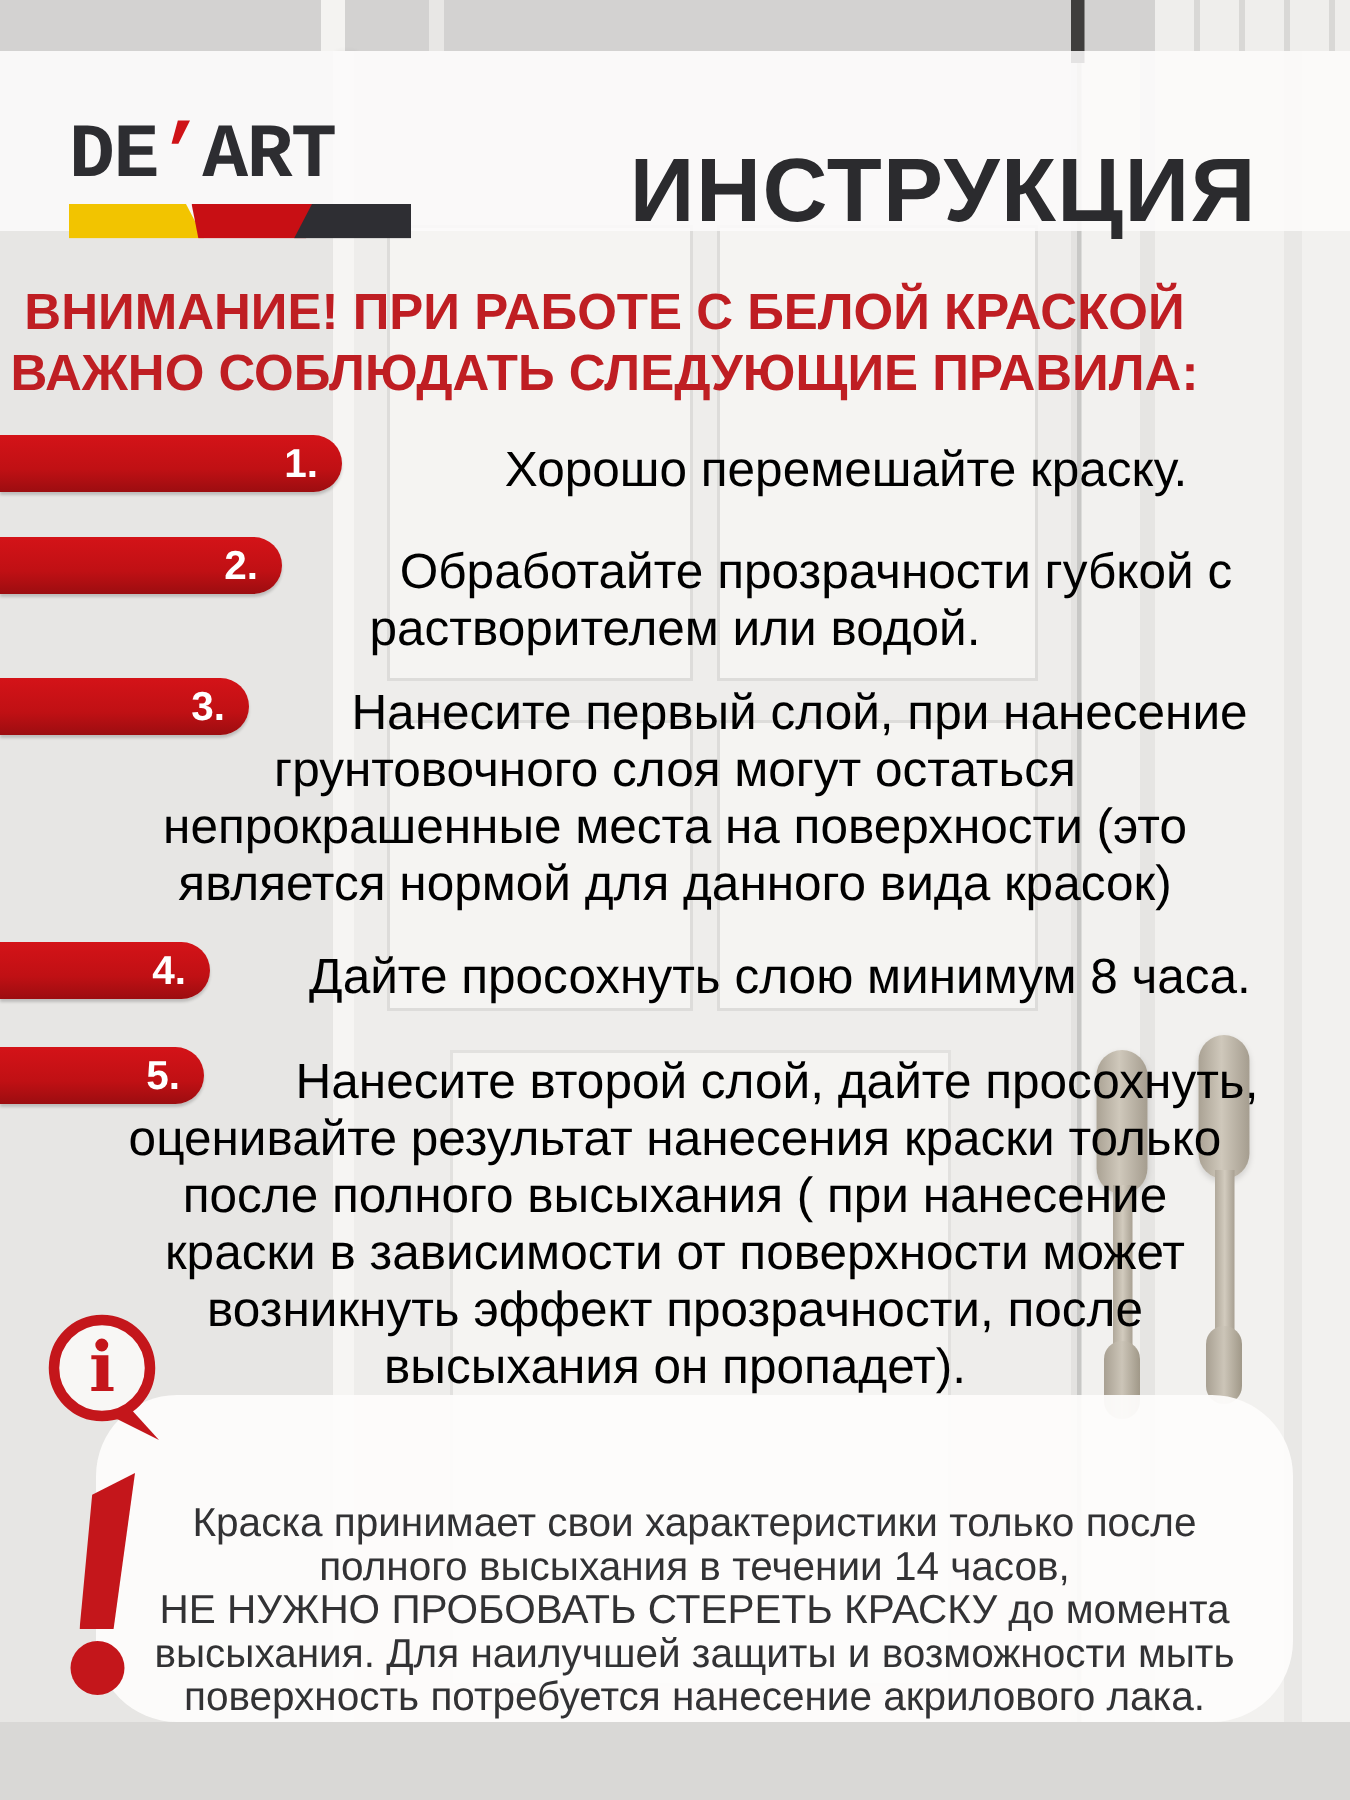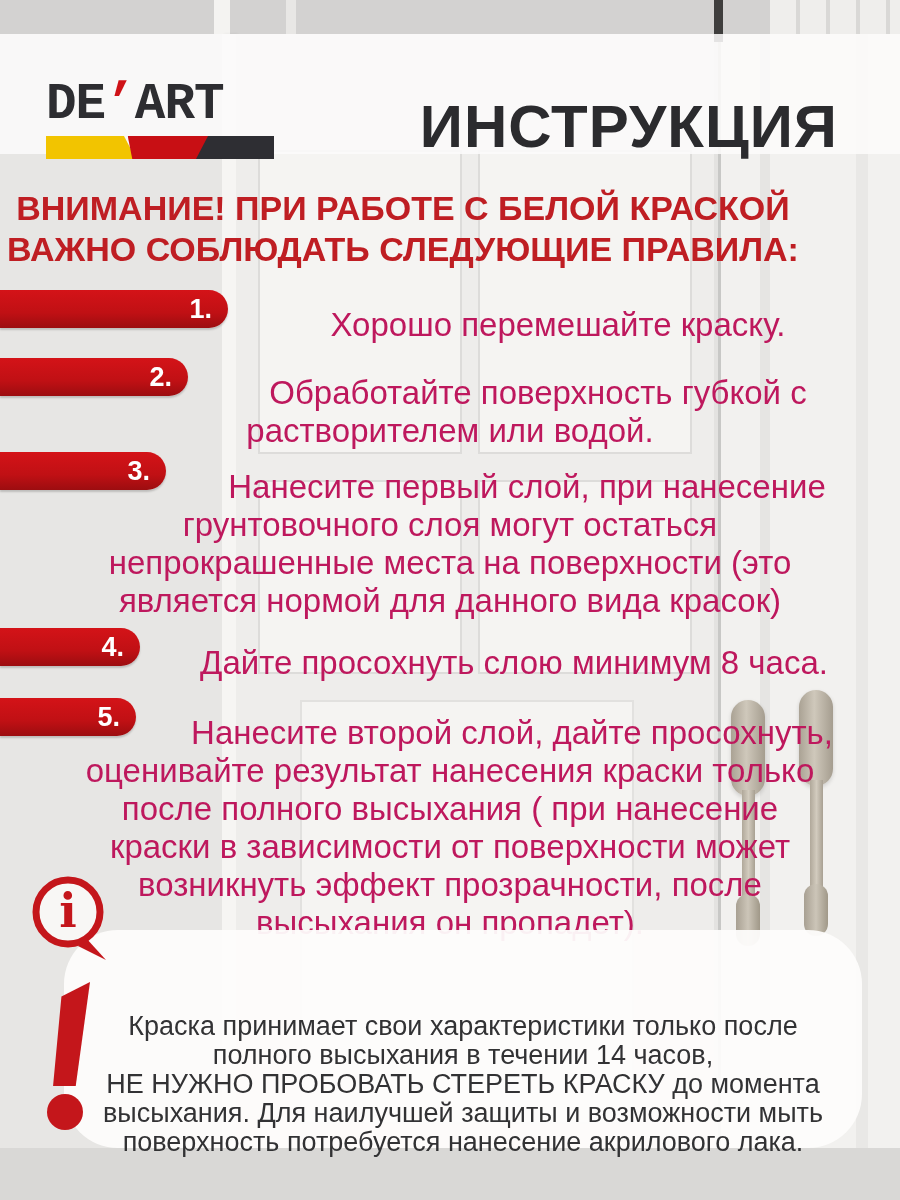--- a/index.html
+++ b/index.html
@@ -56,34 +56,34 @@
     font-size:34px;line-height:41px;font-weight:800;color:#bf1e23;white-space:pre-line;}
 
   
   .step{position:absolute;left:0;width:900px;}
   .pill{float:left;height:38px;border-radius:0 19px 19px 0;
     background:linear-gradient(180deg,#d41318 0%,#c01014 60%,#9c0d10 100%);
     display:flex;align-items:center;justify-content:flex-end;
     padding-right:16px;margin-right:8px;box-sizing:border-box;
     box-shadow:0 2px 2px rgba(0,0,0,0.18);}
   .pill .num{color:#ffffff;font-weight:800;font-size:27px;}
-  .step-text{margin:16px;padding:0 4px;text-align:center;white-space:pre-line;
-    font-size:33px;line-height:38px;color:#be185d;}
+  .step-text{margin:4px;padding:0 4px;text-align:center;white-space:pre-line;
+    font-size:33px;line-height:38px;color:#000000;}
   .s1{top:290px;} .s1 .pill{width:228px;}
   .s2{top:358px;} .s2 .pill{width:188px;}
   .s3{top:452px;} .s3 .pill{width:166px;}
   .s4{top:628px;} .s4 .pill{width:140px;}
   .s5{top:698px;} .s5 .pill{width:136px;}
 
   
   .note-panel{position:absolute;left:64px;top:930px;width:798px;height:218px;
     background:rgba(253,252,251,0.95);border-radius:54px;}
   .note-info{position:absolute;left:30px;top:12px;width:738px;text-align:center;
     font-size:26px;line-height:30px;color:#323234;white-space:pre-line;}
-  .note-warning{position:absolute;left:20px;top:82px;width:758px;text-align:center;
+  .note-warning{position:absolute;left:20px;top:71px;width:758px;text-align:center;
     font-size:27px;line-height:29px;color:#323234;white-space:pre-line;}
 
   
   .info-bubble{position:absolute;left:30px;top:874px;width:82px;height:92px;}
   
   .excl{position:absolute;left:42px;top:982px;width:52px;height:152px;}
   .excl .bar{position:absolute;left:6px;top:0;width:42px;height:104px;background:#c4161b;
     clip-path:polygon(32% 14%,100% 0,66% 100%,12% 100%);}
   .excl .dot{position:absolute;left:5px;top:112px;width:36px;height:36px;border-radius:50%;background:#c4161b;}
 </style>
@@ -141,21 +141,21 @@
   <div class="step s1">
     <div class="pill">
       <span class="num">1.</span>
     </div>
     <p class="step-text">Хорошо перемешайте краску.</p>
   </div>
   <div class="step s2">
     <div class="pill">
       <span class="num">2.</span>
     </div>
-    <p class="step-text">Обработайте поверхность губкой с
+    <p class="step-text">Обработайте прозрачности губкой с
 растворителем или водой.</p>
   </div>
   <div class="step s3">
     <div class="pill">
       <span class="num">3.</span>
     </div>
     <p class="step-text">Нанесите первый слой, при нанесение
 грунтовочного слоя могут остаться
 непрокрашенные места на поверхности (это
 является нормой для данного вида красок)</p>

